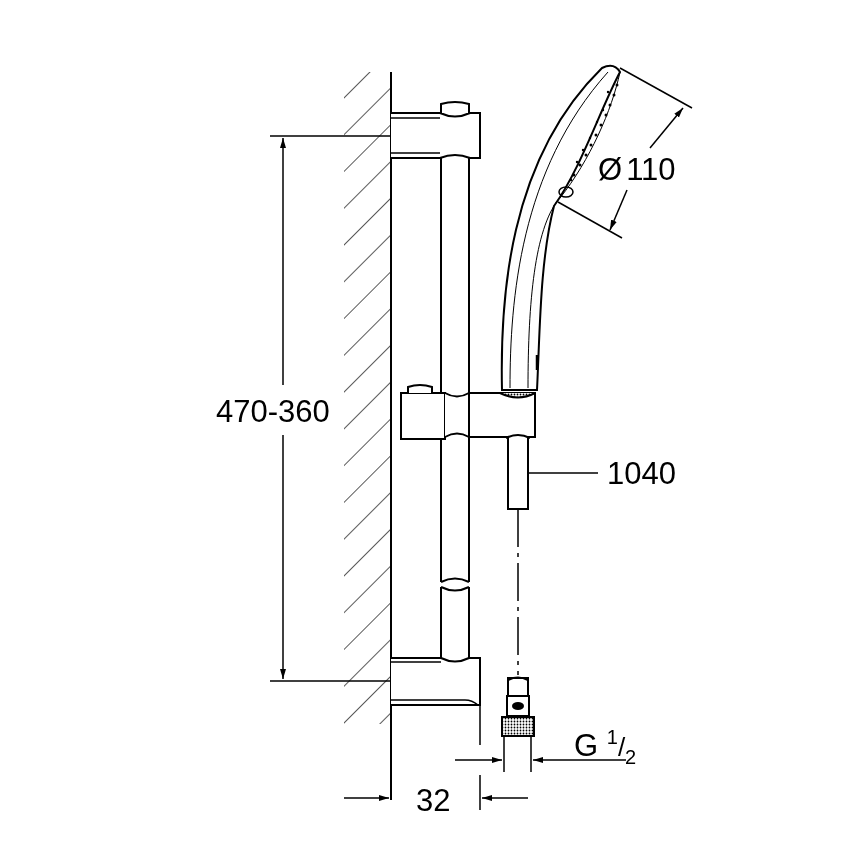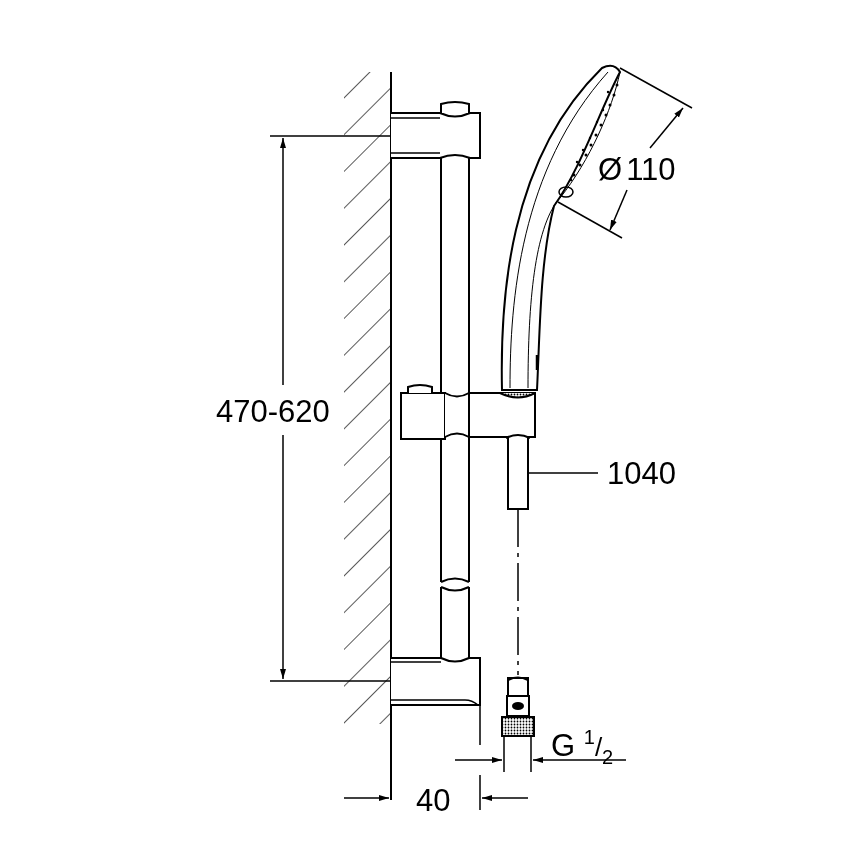--- a/index.html
+++ b/index.html
@@ -129,20 +129,20 @@
     <line x1="344" y1="798" x2="389" y2="798" marker-end="url(#arr)"></line>
     <line x1="528" y1="798" x2="482" y2="798" marker-end="url(#arr)"></line>
   </g>
 
   <g stroke="#000" stroke-width="1.5" fill="none">
     <line x1="455" y1="760" x2="502" y2="760" marker-end="url(#arr)"></line>
     <line x1="626" y1="760" x2="533" y2="760" marker-end="url(#arr)"></line>
   </g>
 </svg>
 
-<div class="lbl" style="left:216px; top:396px;"><span>470-620</span></div>
+<div class="lbl" style="left:216px; top:396px;"><span>470-360</span></div>
 <div class="lbl" style="left:598px; top:154px;"><span>Ø</span><span style="margin-left:4px;">110</span></div>
 <div class="lbl" style="left:607px; top:458px;"><span>1040</span></div>
-<div class="lbl" style="left:416px; top:785px;"><span>40</span></div>
-<div class="lbl" style="left:551px; top:730px;">
+<div class="lbl" style="left:416px; top:785px;"><span>32</span></div>
+<div class="lbl" style="left:574px; top:730px;">
   <span>G</span>
   <span class="sup">1</span><span style="font-size:26px;">/</span><span class="sub">2</span>
 </div>
 
 </body></html>

